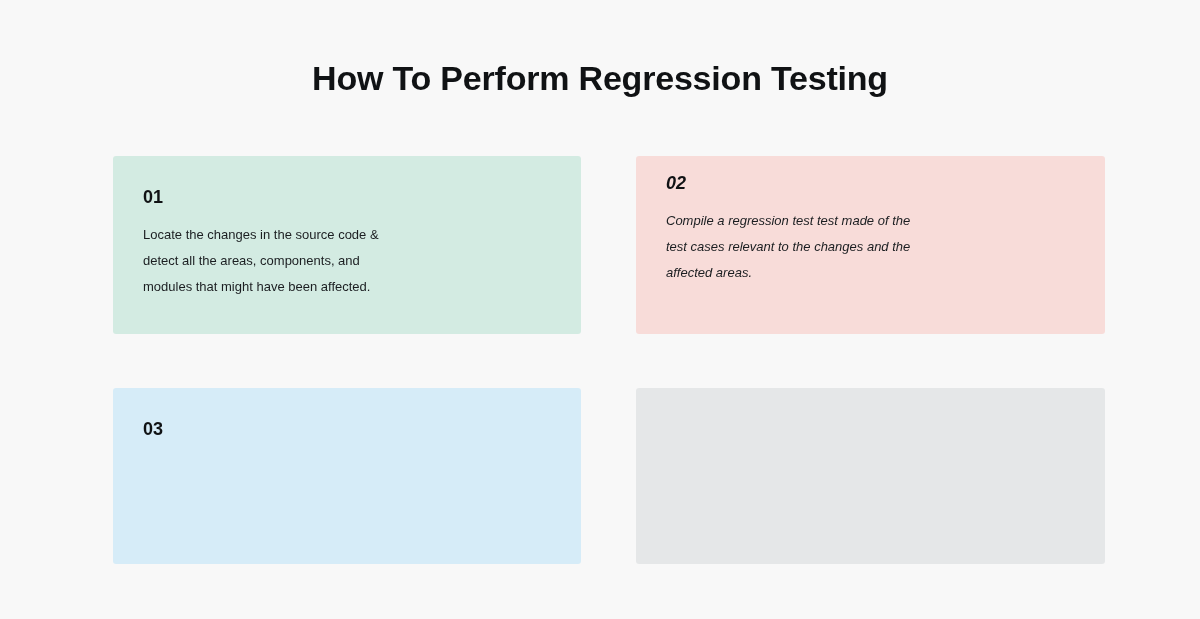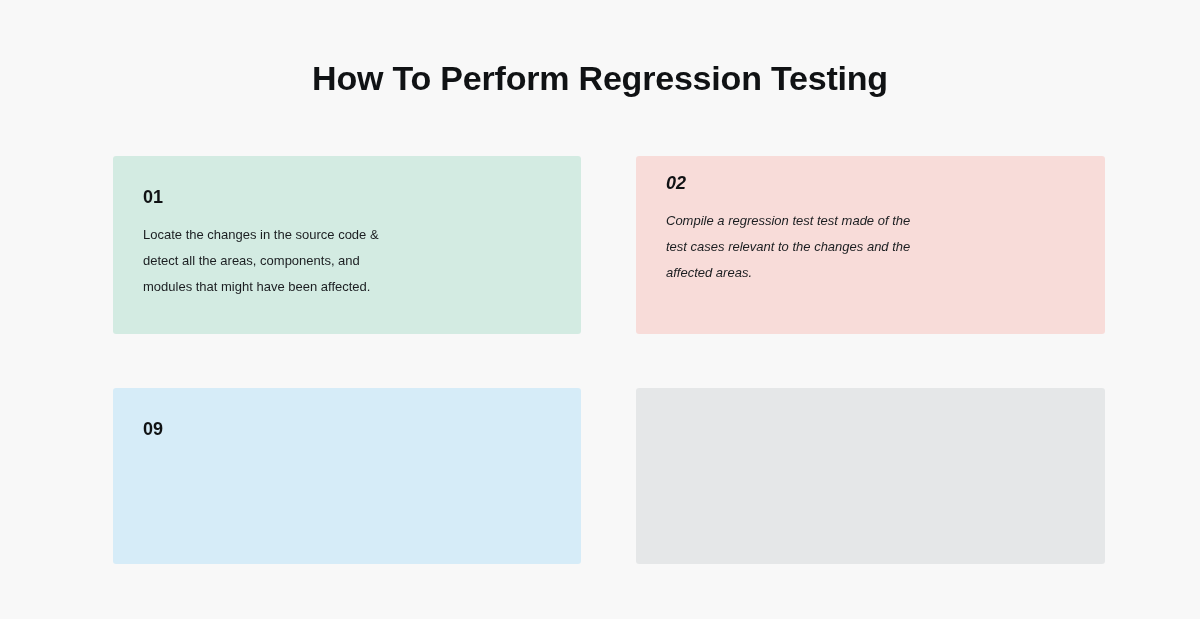--- a/index.html
+++ b/index.html
@@ -97,20 +97,20 @@
     </div>
 
     <div class="card card-right" id="card1" style="background: rgb(248, 220, 217);">
       <div class="card-number">02</div>
       <div class="card-text">Compile a regression test test made of the
 test cases relevant to the changes and the
 affected areas.</div>
     </div>
 
     <div class="card card-left" id="card2" style="background: rgb(214, 236, 248);">
-      <div class="card-number">09</div>
+      <div class="card-number">03</div>
     </div>
 
     <div class="card card-right" id="card3" style="background: rgb(229, 231, 232);">
     </div>
 
   </div>
 </div>
 
 </body></html>

